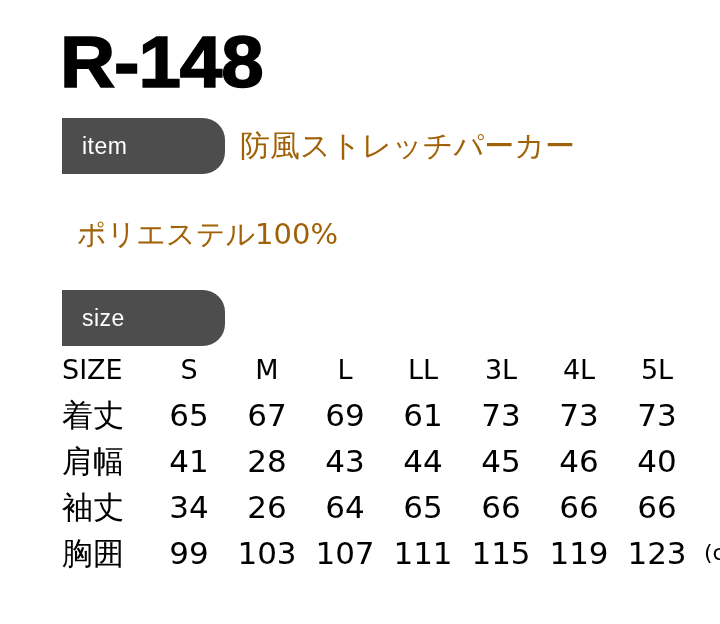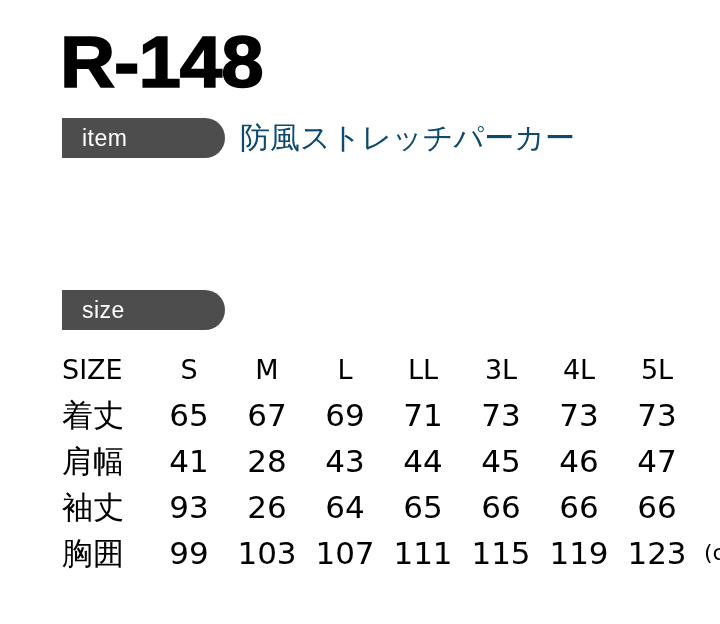--- a/index.html
+++ b/index.html
@@ -46,42 +46,42 @@
     left: 30px;
     display: flex;
     align-items: center;
   }
   .spec-row.item     { top: 118px; }
   .spec-row.material { top: 220px; }
   .spec-row.size     { top: 290px; }
 
   .badge {
     width: 163px;
-    height: 40px;
+    height: 56px;
     background: #4d4d4d;
     border-radius: 0 22px 22px 0;
     display: flex;
     align-items: center;
     box-sizing: border-box;
     padding-left: 20px;
     flex: 0 0 auto;
   }
   .badge-label {
     color: #ffffff;
     font-size: 23px;
     font-weight: normal;
     letter-spacing: 0.5px;
     line-height: 1;
   }
 
   .spec-value {
     margin-left: 15px;
     font-size: 30px;
     line-height: 1;
-    color: #0c4a6e;
+    color: #a16207;
     white-space: nowrap;
     font-family: "DejaVu Sans", "Liberation Sans", sans-serif;
   }
   .spec-row.material .spec-value,
   .spec-row.size .spec-value {
     font-size: 29px;
   }
   .spec-row.size .spec-value {
     letter-spacing: 0px;
   }
@@ -135,20 +135,21 @@
   <div class="product-code">R-148</div>
 
   <div class="spec-row item">
     <div class="badge">
       <span class="badge-label">item</span>
     </div>
     <div class="spec-value">防風ストレッチパーカー</div>
   </div>
 
   <div class="spec-row material">
+    <div class="spec-value">ポリエステル100%</div>
   </div>
 
   <div class="spec-row size">
     <div class="badge">
       <span class="badge-label">size</span>
     </div>
   </div>
 
   <table class="size-table">
     <tbody>
@@ -162,42 +163,42 @@
         <td class="data-cell">4L</td>
         <td class="data-cell">5L</td>
         <td class="unit-cell"></td>
       </tr>
 
       <tr>
         <td class="row-label">着丈</td>
         <td class="data-cell">65</td>
         <td class="data-cell">67</td>
         <td class="data-cell">69</td>
-        <td class="data-cell">71</td>
+        <td class="data-cell">61</td>
         <td class="data-cell">73</td>
         <td class="data-cell">73</td>
         <td class="data-cell">73</td>
         <td class="unit-cell"></td>
       </tr>
 
       <tr>
         <td class="row-label">肩幅</td>
         <td class="data-cell">41</td>
         <td class="data-cell">28</td>
         <td class="data-cell">43</td>
         <td class="data-cell">44</td>
         <td class="data-cell">45</td>
         <td class="data-cell">46</td>
-        <td class="data-cell">47</td>
+        <td class="data-cell">40</td>
         <td class="unit-cell"></td>
       </tr>
 
       <tr>
         <td class="row-label">袖丈</td>
-        <td class="data-cell">93</td>
+        <td class="data-cell">34</td>
         <td class="data-cell">26</td>
         <td class="data-cell">64</td>
         <td class="data-cell">65</td>
         <td class="data-cell">66</td>
         <td class="data-cell">66</td>
         <td class="data-cell">66</td>
         <td class="unit-cell"></td>
       </tr>
 
       <tr>

